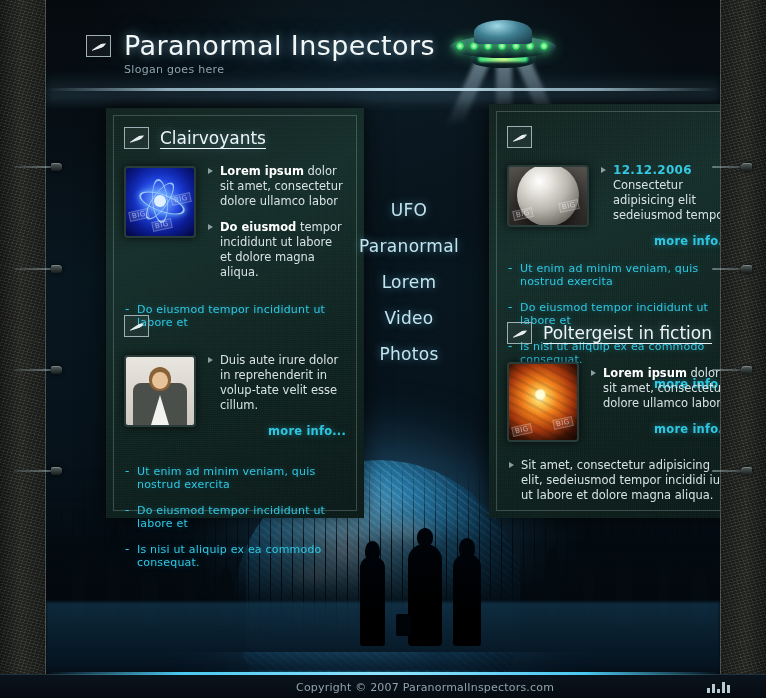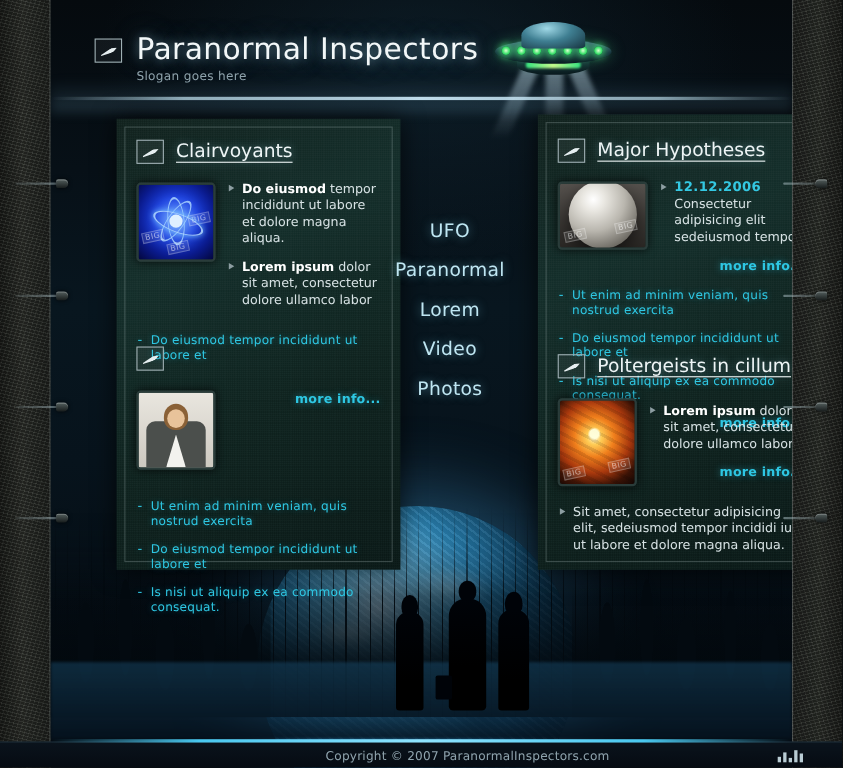--- a/index.html
+++ b/index.html
@@ -439,24 +439,24 @@
           <div class="thumb t-atom" style="width:72px;height:72px;">
             <span class="ring2"></span>
               <span class="ring3"></span>
               <span class="core"></span>
             <span class="bigmark" style="left:3px;bottom:16px;">BIG</span>
             <span class="bigmark" style="right:3px;top:26px;">BIG</span>
             <span class="bigmark" style="left:26px;bottom:6px;">BIG</span>
           </div>
           <ul class="bullets" style="margin-top:-2px;">
             <li>
-              <b>Do eiusmod</b><span> tempor incididunt ut labore et dolore magna aliqua.</span>
+              <b>Lorem ipsum</b><span> dolor sit amet, consectetur dolore ullamco labor</span>
             </li>
             <li>
-              <b>Lorem ipsum</b><span> dolor sit amet, consectetur dolore ullamco labor</span>
+              <b>Do eiusmod</b><span> tempor incididunt ut labore et dolore magna aliqua.</span>
             </li>
           </ul>
         </div>
 
         <ul class="dashlist" style="margin-top:12px;">
           <li>Do eiusmod tempor incididunt ut labore et</li>
         </ul>
       </div>
 
       <div style="position:absolute; left:18px; top:207px; right:18px;">
@@ -465,20 +465,23 @@
         </div>
 
         <div class="row" style="margin-top:18px;">
           <div class="thumb t-man" style="width:72px;height:72px;">
             <span class="mtorso"></span>
               <span class="mshirt"></span>
             <span class="mhead"></span>
               <span class="mface"></span>
           </div>
           <div style="flex:1;">
+            <ul class="bullets" style="margin-top:-2px;">
+              <li>Duis aute irure dolor in reprehenderit in volup-tate velit esse cillum.</li>
+            </ul>
             <a class="more" href="#">more info...</a>
           </div>
         </div>
 
         <ul class="dashlist" style="margin-top:27px;">
           <li>Ut enim ad minim veniam, quis nostrud exercita</li>
           <li>Do eiusmod tempor incididunt ut labore et</li>
           <li>Is nisi ut aliquip ex ea commodo consequat.</li>
         </ul>
       </div>
@@ -491,21 +494,20 @@
       <a href="#">Video</a>
       <a href="#">Photos</a>
     </nav>
 
     <div class="panel" id="panel-right">
       <div class="inner-border"></div>
 
       <div style="position:absolute; left:18px; top:22px; right:18px;">
         <div class="sec-head">
           <span class="comet-icon"></span>
-          <span class="h-txt">Major Hypotheses</span>
         </div>
 
         <div class="row" style="margin-top:17px;">
           <div class="thumb t-orb" style="width:82px;height:62px;">
             <span class="ball"></span>
             <span class="bigmark" style="left:4px;bottom:6px;">BIG</span>
             <span class="bigmark" style="right:8px;bottom:14px;">BIG</span>
           </div>
           <div style="flex:1;">
             <ul class="bullets" style="margin-top:-2px;">
@@ -522,21 +524,21 @@
           <li>Ut enim ad minim veniam, quis nostrud exercita</li>
           <li>Do eiusmod tempor incididunt ut labore et</li>
           <li>Is nisi ut aliquip ex ea commodo consequat.</li>
         </ul>
         <a class="more" href="#" style="margin-top:-2px;">more info...</a>
       </div>
 
       <div style="position:absolute; left:18px; top:218px; right:18px;">
         <div class="sec-head">
           <span class="comet-icon"></span>
-          <span class="h-txt">Poltergeists in cillum</span>
+          <span class="h-txt">Poltergeist in fiction</span>
         </div>
 
         <div class="row" style="margin-top:18px;">
           <div class="thumb t-fire" style="width:72px;height:80px;">
             <span class="bigmark" style="left:3px;bottom:5px;z-index:2;">BIG</span>
             <span class="bigmark" style="right:4px;bottom:12px;z-index:2;">BIG</span>
           </div>
           <div style="flex:1;">
             <ul class="bullets" style="margin-top:4px;">
               <li>

